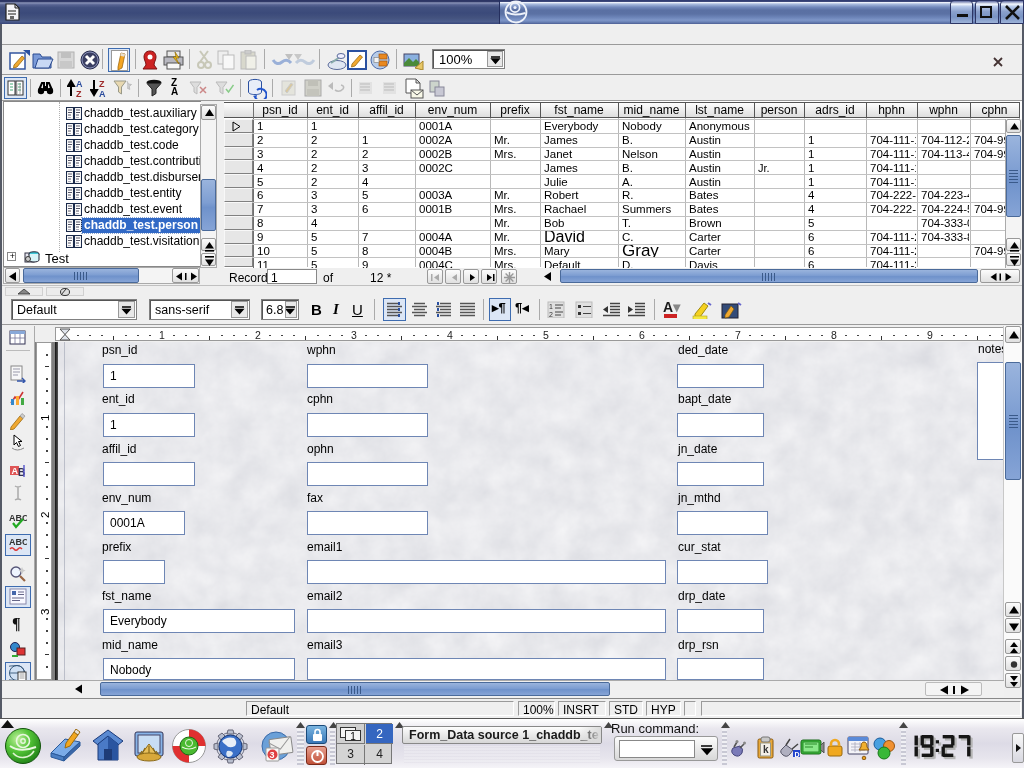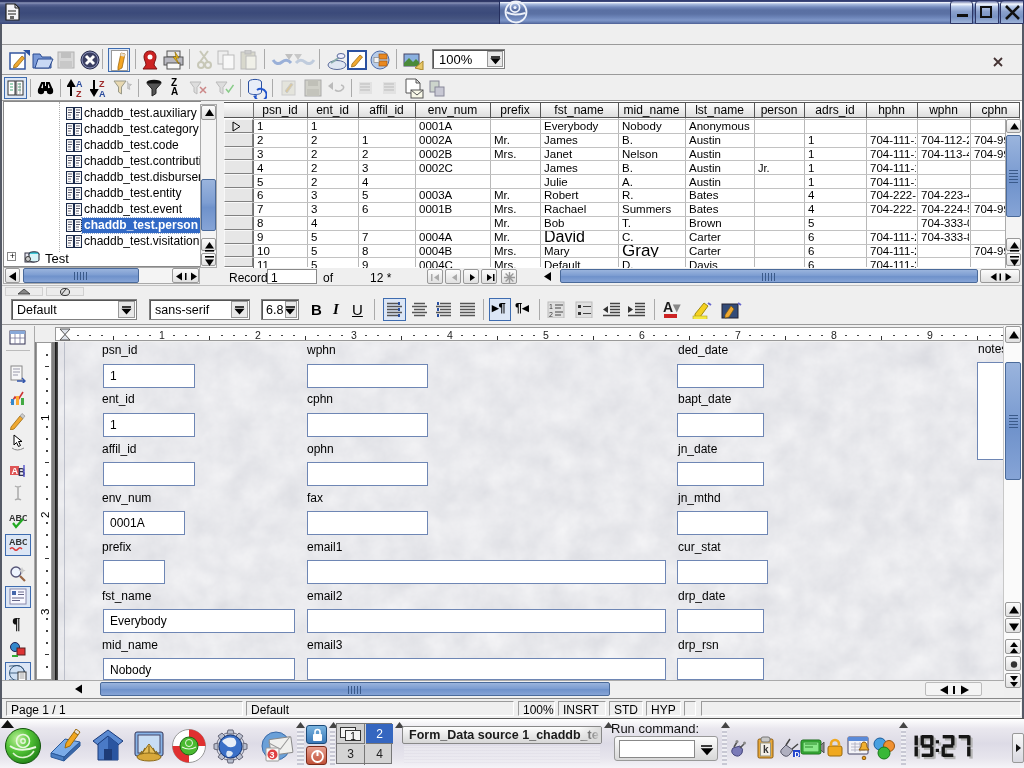--- a/index.html
+++ b/index.html
@@ -962,21 +962,20 @@
     <div class="bslider" style="left:98px;top:1px;width:510px;height:14px">
         <div class="hgrip"></div>
       </div>
     <div class="sbtn" style="left:923px;top:1px;width:57px;height:14px;background:#f4f4f4;border:1px solid #bbb"><svg width="57" height="14">
           <path d="M14 7 L22 2.5 L22 11.5 z" fill="#000"></path>
           <rect x="27" y="3" width="2" height="8" fill="#000"></rect>
           <path d="M43 7 L35 2.5 L35 11.5 z" fill="#000"></path>
         </svg></div>
   </div>
   <div id="statusbar">
-    <div class="scell" style="left:4px;width:237px">Page 1 / 1</div>
     <div class="scell" style="left:244px;width:268px">Default</div>
     <div class="scell" style="left:516px;width:37px">100%</div>
     <div class="scell" style="left:556px;width:48px">INSRT</div>
     <div class="scell" style="left:607px;width:34px">STD</div>
     <div class="scell" style="left:644px;width:35px">HYP</div>
     <div class="scell" style="left:682px;width:12px"></div>
     <div class="scell" style="left:699px;width:320px"></div>
   </div>
   <div id="lframe"></div>
     <div id="rframe"></div>

